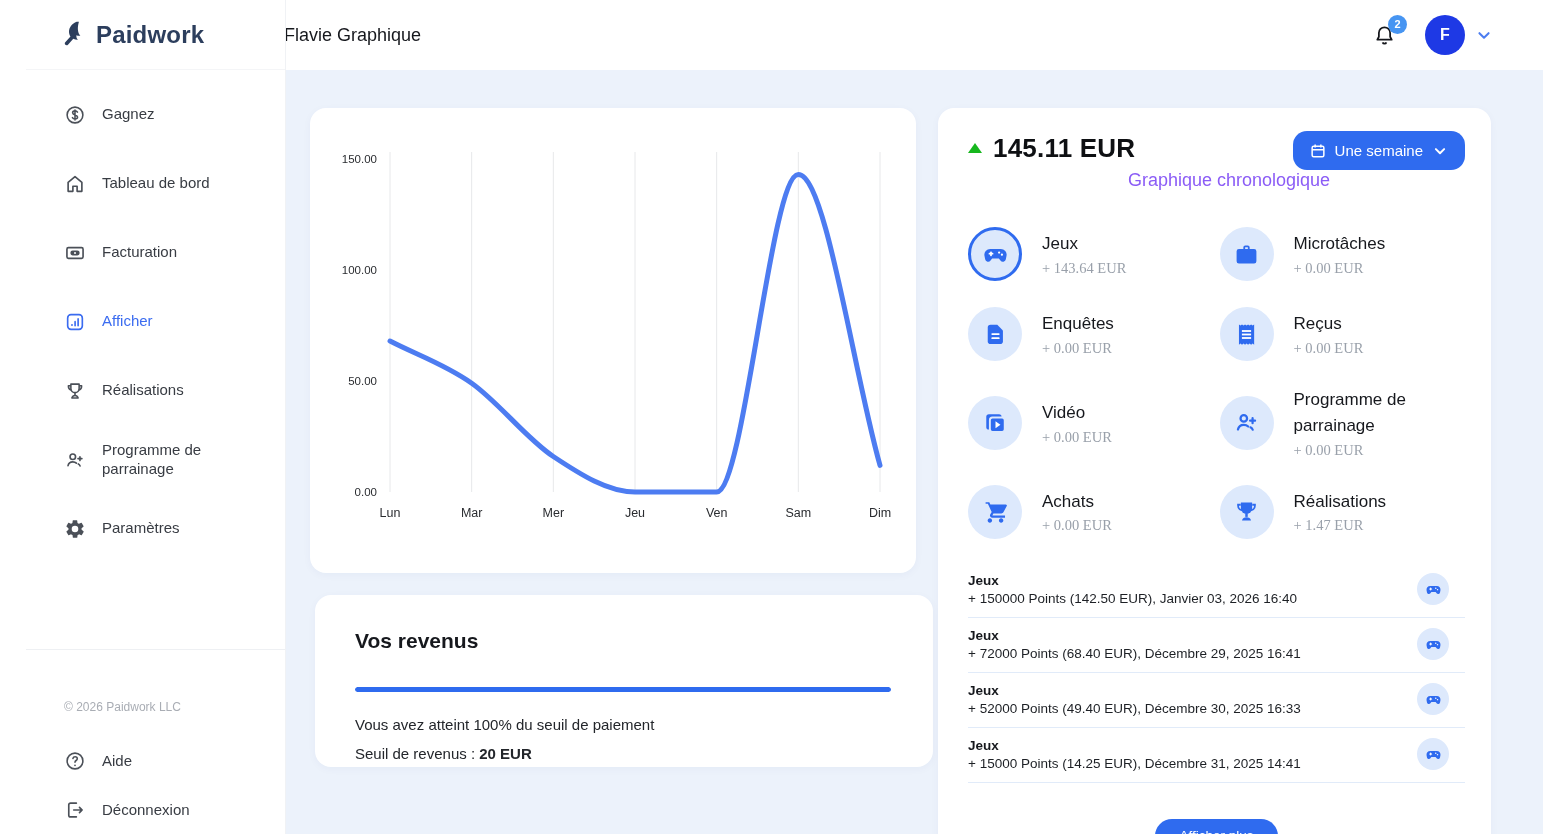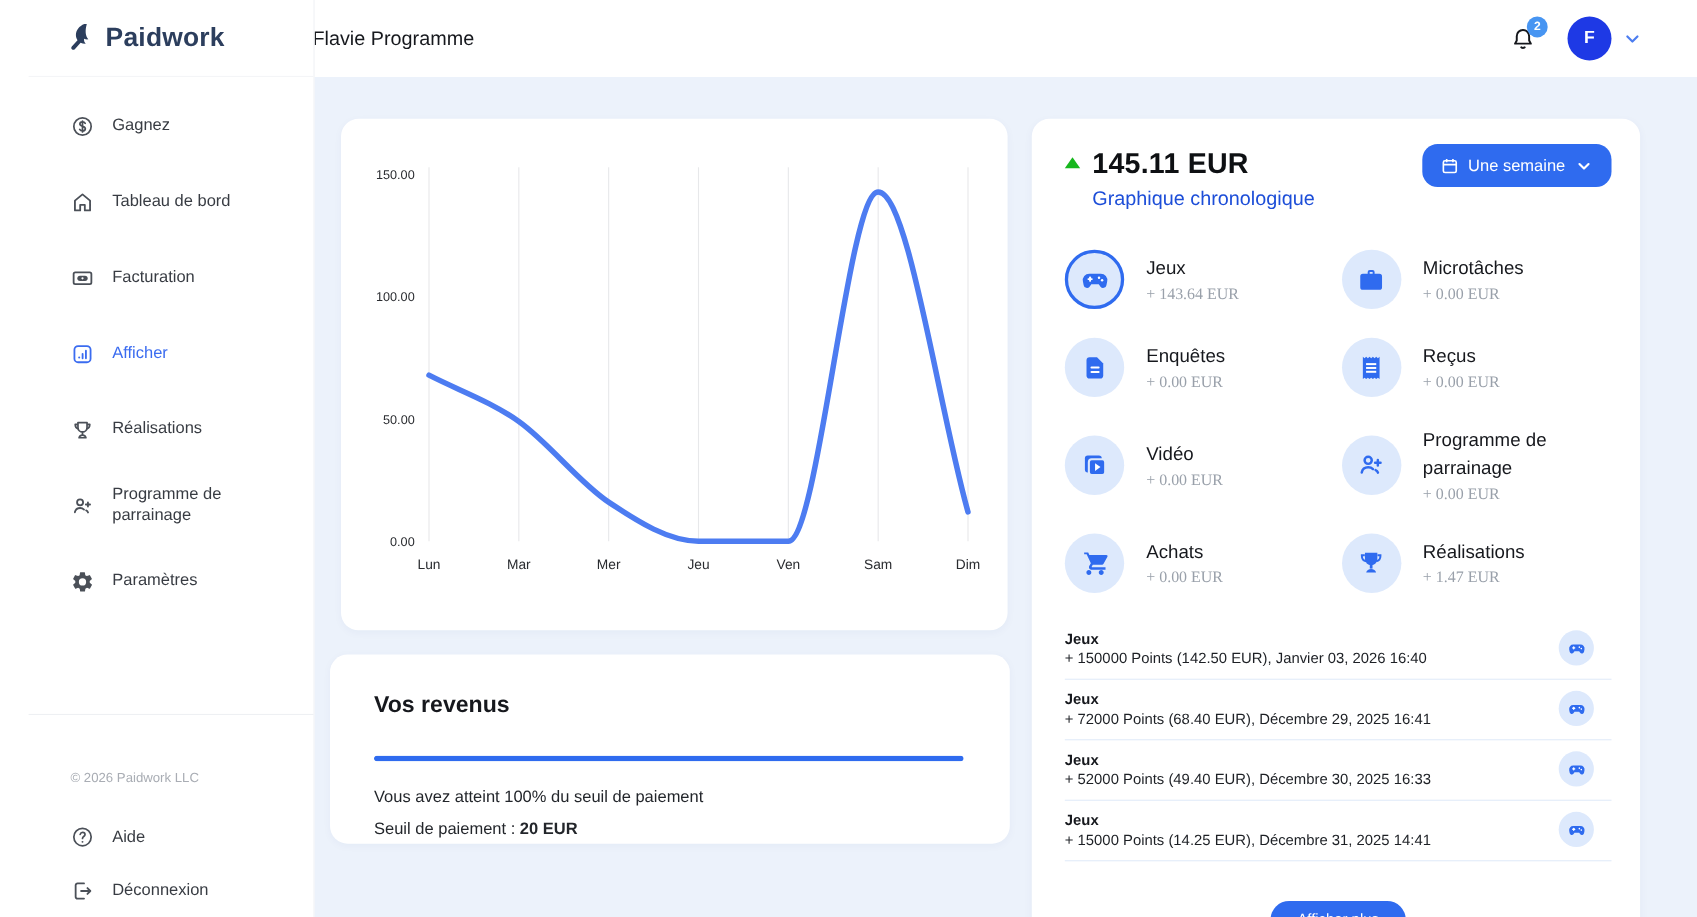--- a/index.html
+++ b/index.html
@@ -56,37 +56,37 @@
   
   .main-bg { position:absolute; left:260px; top:70px; right:0; bottom:0; background:#ecf2fb; }
 
   .card { position:absolute; background:#fff; border-radius:16px; box-shadow:0 2px 8px rgba(30,60,120,.04); }
 
   
   .chart-card { left:310px; top:108px; width:606px; height:465px; }
   .chart-card svg text { font-family:"Liberation Sans","DejaVu Sans",sans-serif; }
 
   
-  .revenus-card { left:300px; top:595px; width:618px; height:172px; padding:34px 42px 0 40px; }
+  .revenus-card { left:315px; top:595px; width:618px; height:172px; padding:34px 42px 0 40px; }
   .revenus-title { font-size:21px; font-weight:700; }
   .progress-track { margin-top:34px; height:5px; border-radius:3px; background:#e8eef9; overflow:hidden; }
   .progress-fill { height:100%; border-radius:3px; background:#2f6bef; }
   .progress-text { margin-top:24px; font-size:15px; color:#23262b; }
   .threshold-line { margin-top:12px; font-size:15px; color:#23262b; }
   .threshold-line b { font-weight:700;margin-top:27px; }
 
   
   .right-card { left:938px; top:108px; width:553px; height:760px; padding:25px 26px 0 30px; }
   .summary-row { position:relative; }
   .trend-triangle {
     position:absolute; left:0; top:10px; width:0; height:0;
     border-left:7px solid transparent; border-right:7px solid transparent; border-bottom:10px solid #17b71e;
   }
   .total-amount { margin-left:25px; font-size:26px; font-weight:700; letter-spacing:.2px; color:#0e1013; }
-  .summary-subtitle { margin-left:25px; margin-top:6px; font-size:18px; color:#1d4ed8; }
+  .summary-subtitle { margin-left:25px; margin-top:6px; font-size:18px; color:#8b5cf6;text-align:center; }
   .period-btn {
     position:absolute; top:-2px; right:0; height:39px; border:none; cursor:pointer;
     background:#2f6bef; color:#fff; border-radius:14px; padding:0 16px;
     display:flex; align-items:center; gap:8px; font-size:15px; font-weight:500;
     font-family:inherit;
   }
   .period-btn .ico18 { width:18px; height:18px; }
   .period-btn .ico18 svg { width:18px; height:18px; }
 
   .cat-grid { margin-top:36px; display:grid; grid-template-columns:1fr 1fr; row-gap:26px; column-gap:6px; }
@@ -221,21 +221,21 @@
             <path d="M13.5 4.5H7.1a1.9 1.9 0 0 0-1.9 1.9v11.2a1.9 1.9 0 0 0 1.9 1.9h6.4"></path>
             <path d="M10.6 12h9.2M16.9 9.1l2.9 2.9-2.9 2.9"></path>
           </svg>
         </span>
         <span>Déconnexion</span>
       </div>
     </div>
 </aside>
 
 <header class="header">
-  <div class="user-name">Flavie Programme</div>
+  <div class="user-name">Flavie Graphique</div>
   <div class="bell-wrap">
     <span><svg viewBox="0 0 24 24" fill="none" stroke="currentColor" stroke-width="1.7" stroke-linejoin="round">
           <path d="M12 4.1a5.4 5.4 0 0 0-5.4 5.4v3.7L5.1 16h13.8l-1.5-2.8V9.5A5.4 5.4 0 0 0 12 4.1z"></path>
           <path d="M10.2 18.6a1.9 1.9 0 0 0 3.6 0"></path>
         </svg></span>
     <span class="bell-badge">2</span>
   </div>
   <div class="avatar">F</div>
   <span class="hdr-chevron">
       <svg viewBox="0 0 24 24" fill="none" stroke="currentColor" stroke-width="2.2" stroke-linecap="round" stroke-linejoin="round">
@@ -270,21 +270,21 @@
     </svg>
 </section>
 
 <section class="card revenus-card">
   <div class="revenus-title">Vos revenus</div>
   <div class="progress-track">
     <div class="progress-fill" id="progress-fill" style="width: 100%;"></div>
   </div>
   <div class="progress-text">Vous avez atteint 100% du seuil de paiement</div>
   <div class="threshold-line">
-    <span>Seuil de paiement : </span><b>20 EUR</b>
+    <span>Seuil de revenus : </span><b>20 EUR</b>
   </div>
 </section>
 
 <section class="card right-card">
   <div class="summary-row">
     <span class="trend-triangle"></span>
     <div class="total-amount">145.11 EUR</div>
     <div class="summary-subtitle">Graphique chronologique</div>
     <button class="period-btn">
       <span class="ico18">

